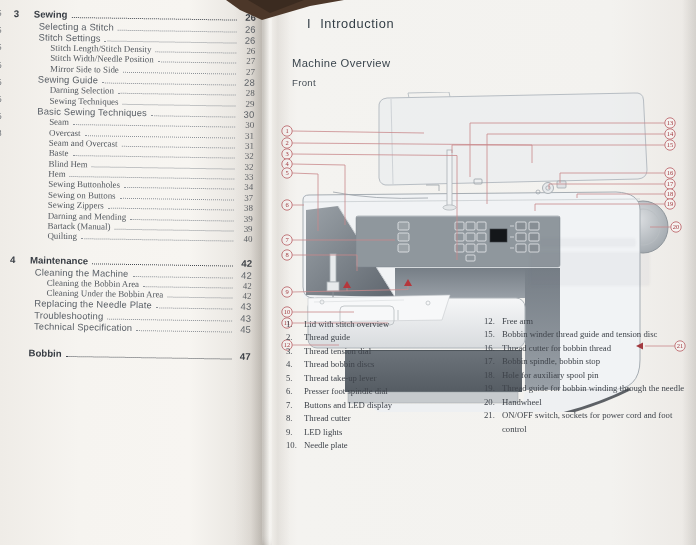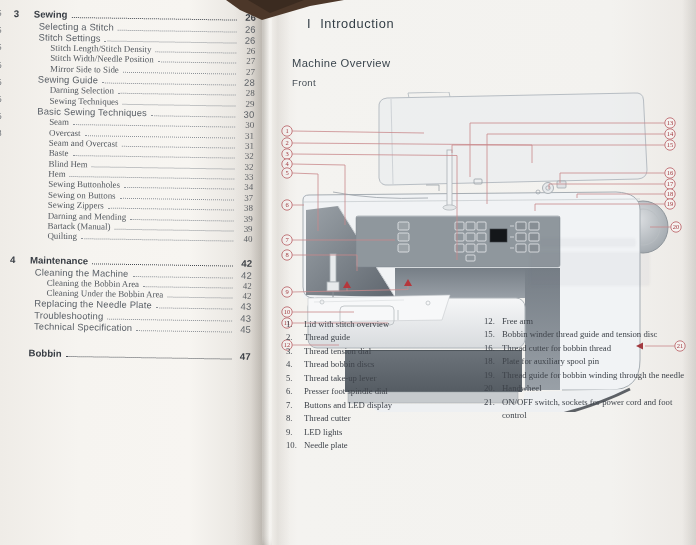--- a/index.html
+++ b/index.html
@@ -490,21 +490,22 @@
         <div class="pi"><span class="pn">6.</span><span>Presser foot spindle dial</span></div>
         <div class="pi"><span class="pn">7.</span><span>Buttons and LED display</span></div>
         <div class="pi"><span class="pn">8.</span><span>Thread cutter</span></div>
         <div class="pi"><span class="pn">9.</span><span>LED lights</span></div>
         <div class="pi"><span class="pn">10.</span><span>Needle plate</span></div>
       </div>
     <div id="parts-right" class="parts-col">
         <div class="pi"><span class="pn">12.</span><span>Free arm</span></div>
         <div class="pi"><span class="pn">15.</span><span>Bobbin winder thread guide and tension disc</span></div>
         <div class="pi"><span class="pn">16.</span><span>Thread cutter for bobbin thread</span></div>
-        <div class="pi"><span class="pn">18.</span><span>Plate for auxiliary spool pin</span></div>
+        <div class="pi"><span class="pn">17.</span><span>Bobbin spindle, bobbin stop</span></div>
+        <div class="pi"><span class="pn">18.</span><span>Hole for auxiliary spool pin</span></div>
         <div class="pi"><span class="pn">19.</span><span>Thread guide for bobbin winding through the needle</span></div>
         <div class="pi"><span class="pn">20.</span><span>Handwheel</span></div>
         <div class="pi"><span class="pn">21.</span><span>ON/OFF switch, sockets for power cord and foot control</span></div>
       </div>
   </div>
 
   <div id="spine-shadow"></div>
   <div id="right-edge-shadow"></div>
   <svg id="table-wedge" width="696" height="26">
     <polygon points="226,0 344,0 310,6 262,20 240,10" fill="#4c3729"></polygon>

